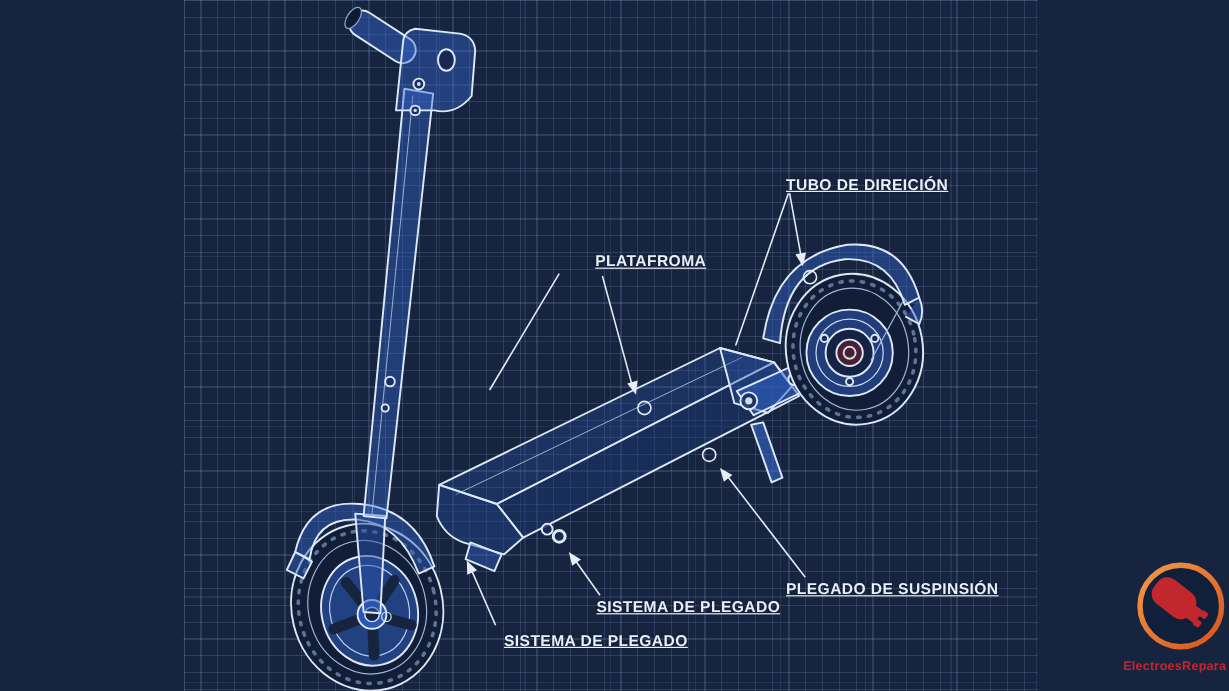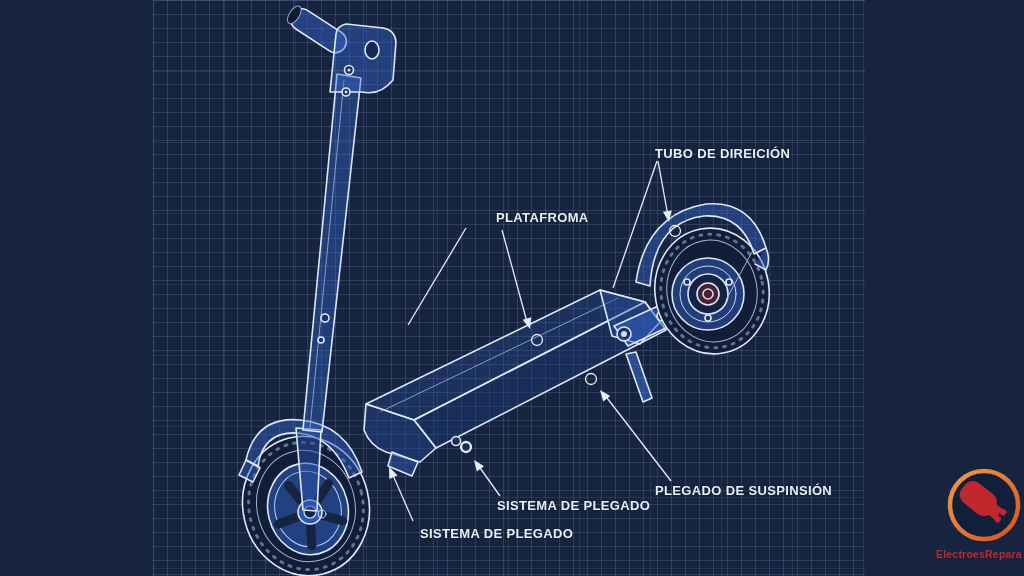--- a/index.html
+++ b/index.html
@@ -12,21 +12,21 @@
     position:absolute;left:153px;top:0;width:712px;height:576px;
     background-image:
       repeating-linear-gradient(to right, rgba(137,168,226,.20) 0 1px, transparent 1px 14px),
       repeating-linear-gradient(to bottom, rgba(137,168,226,.20) 0 1px, transparent 1px 14px),
       repeating-linear-gradient(to right, rgba(160,190,240,.10) 0 1px, transparent 1px 71px),
       repeating-linear-gradient(to bottom, rgba(160,190,240,.10) 0 1px, transparent 1px 71px);
   }
   svg.art{position:absolute;left:0;top:0;}
   .label{
     position:absolute;color:#e9eff9;font-size:13px;font-weight:600;
-    letter-spacing:.35px;white-space:nowrap;text-shadow:0 0 2px rgba(10,20,40,.8);
+    letter-spacing:.35px;white-space:nowrap;text-shadow:0 0 2px rgba(10,20,40,.8);text-decoration:underline;
   }
   .logo{position:absolute;left:936px;top:468px;width:96px;text-align:left;}
   .logo-name{
     color:#c1272d;font-size:10.5px;font-weight:bold;letter-spacing:.2px;
     margin-top:0px;line-height:12px;
   }
 </style>
 </head>
 <body>
 

